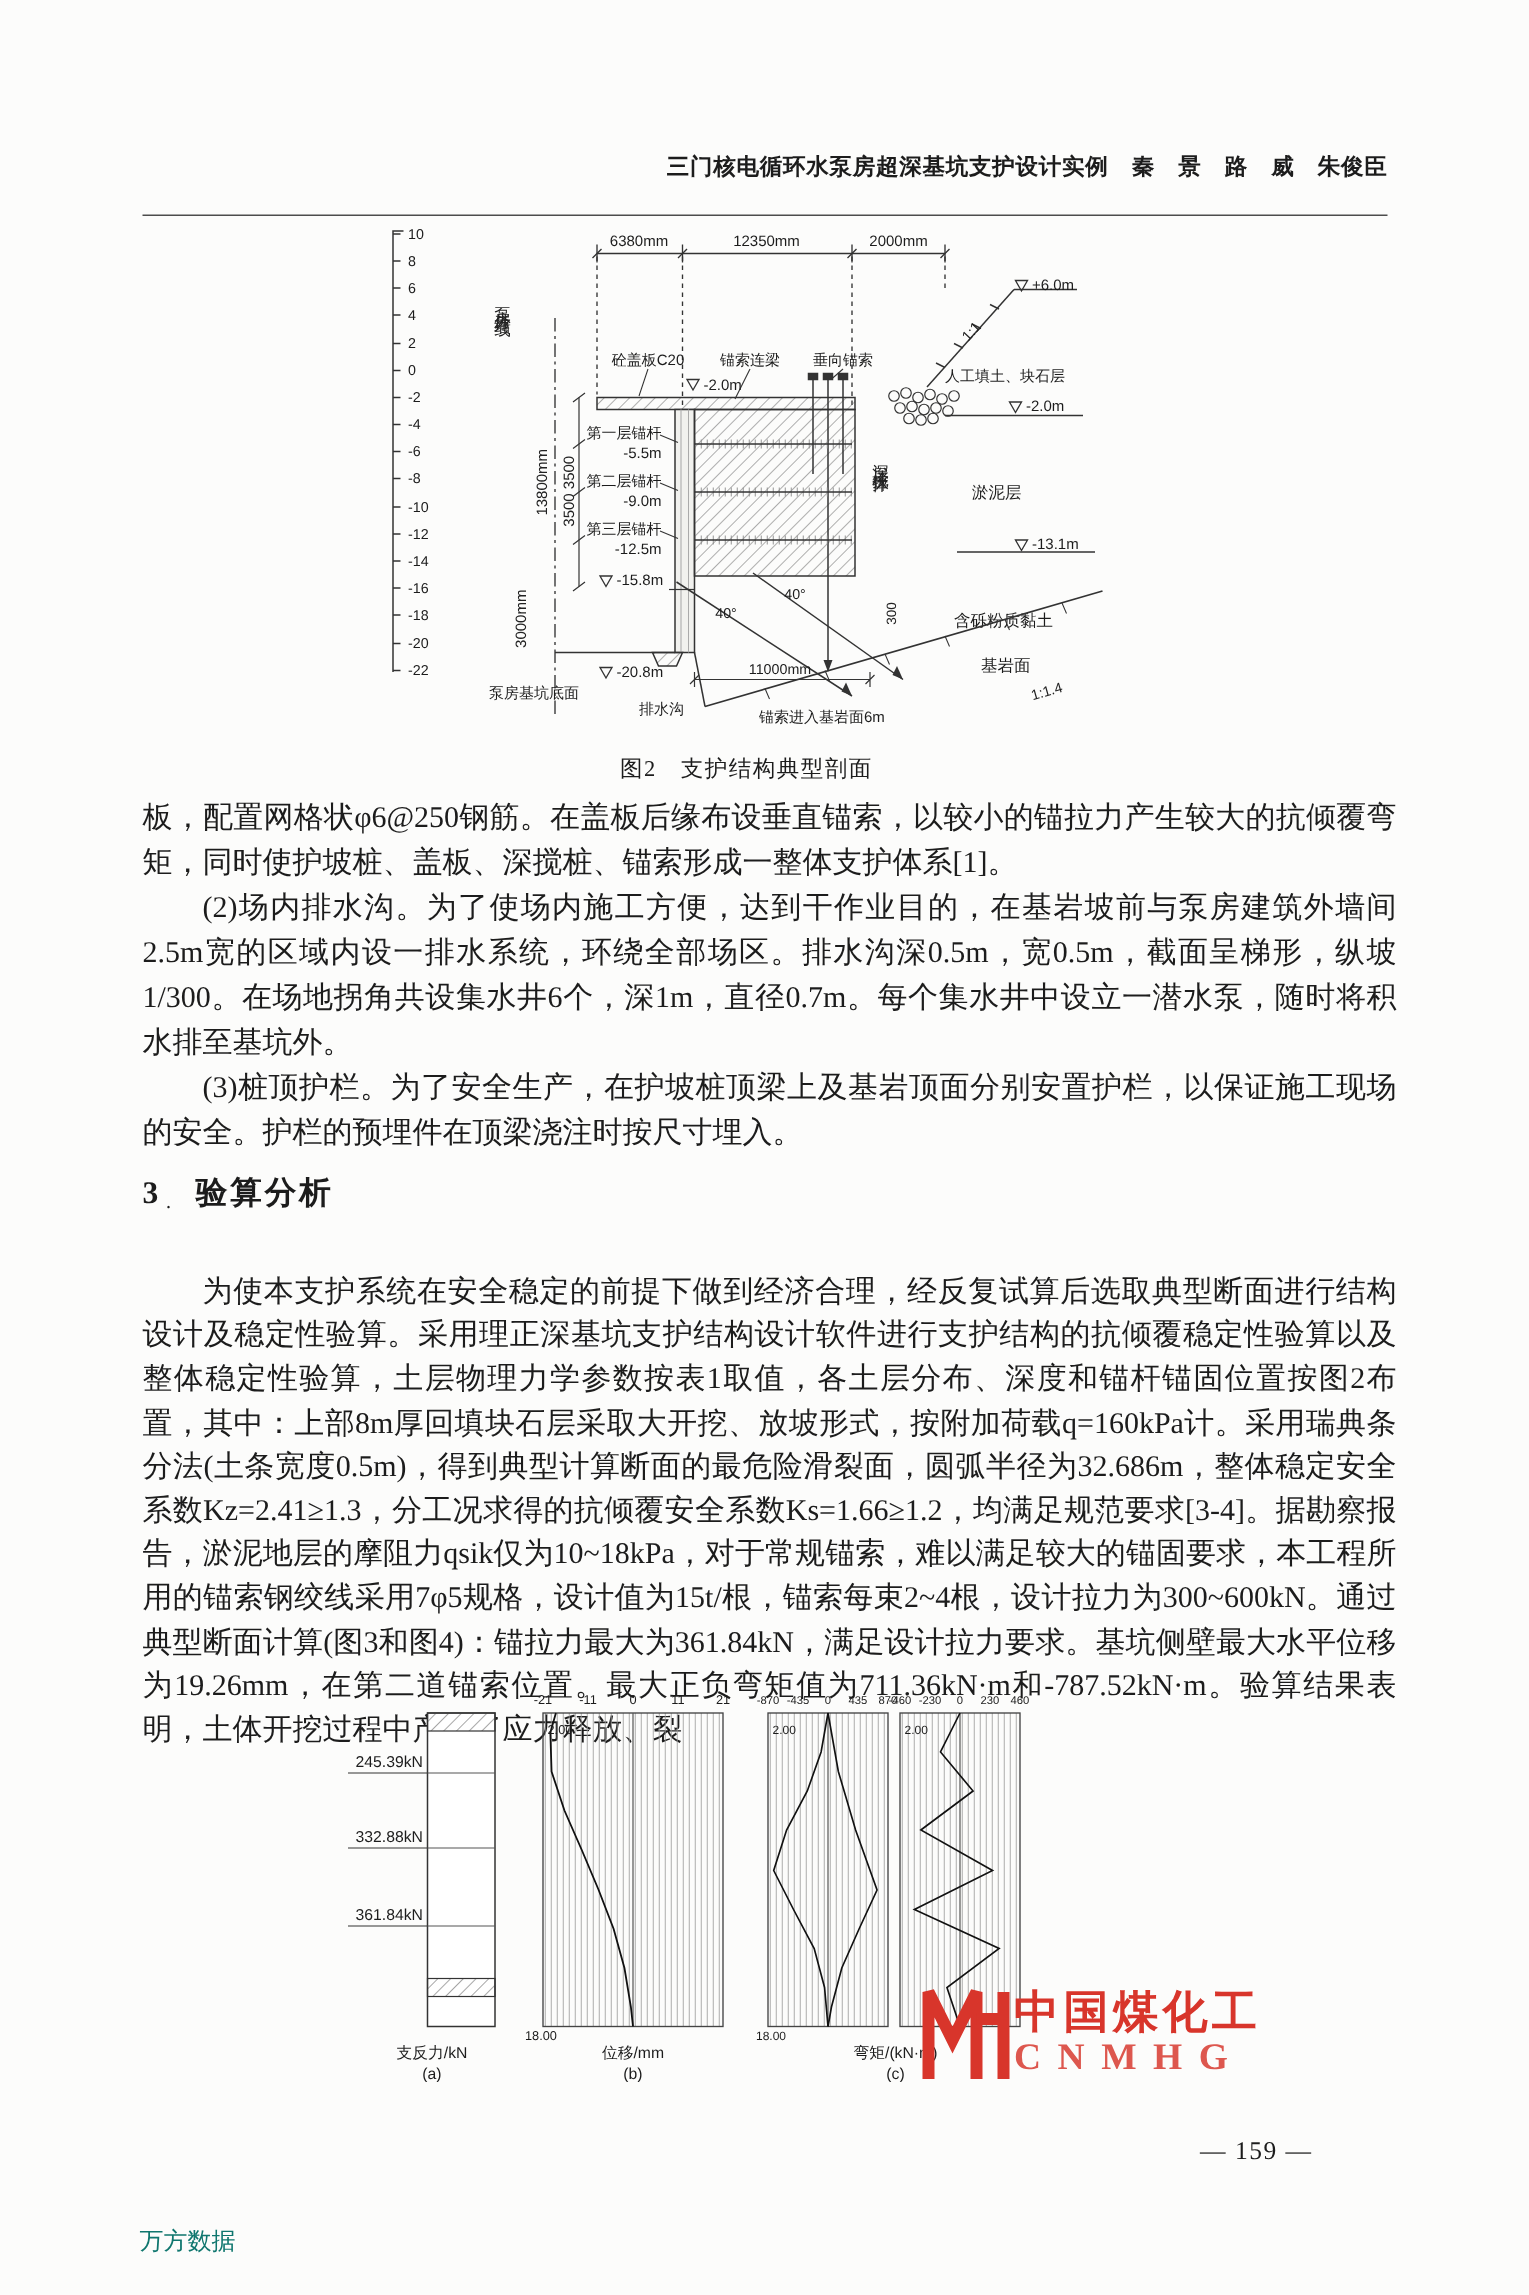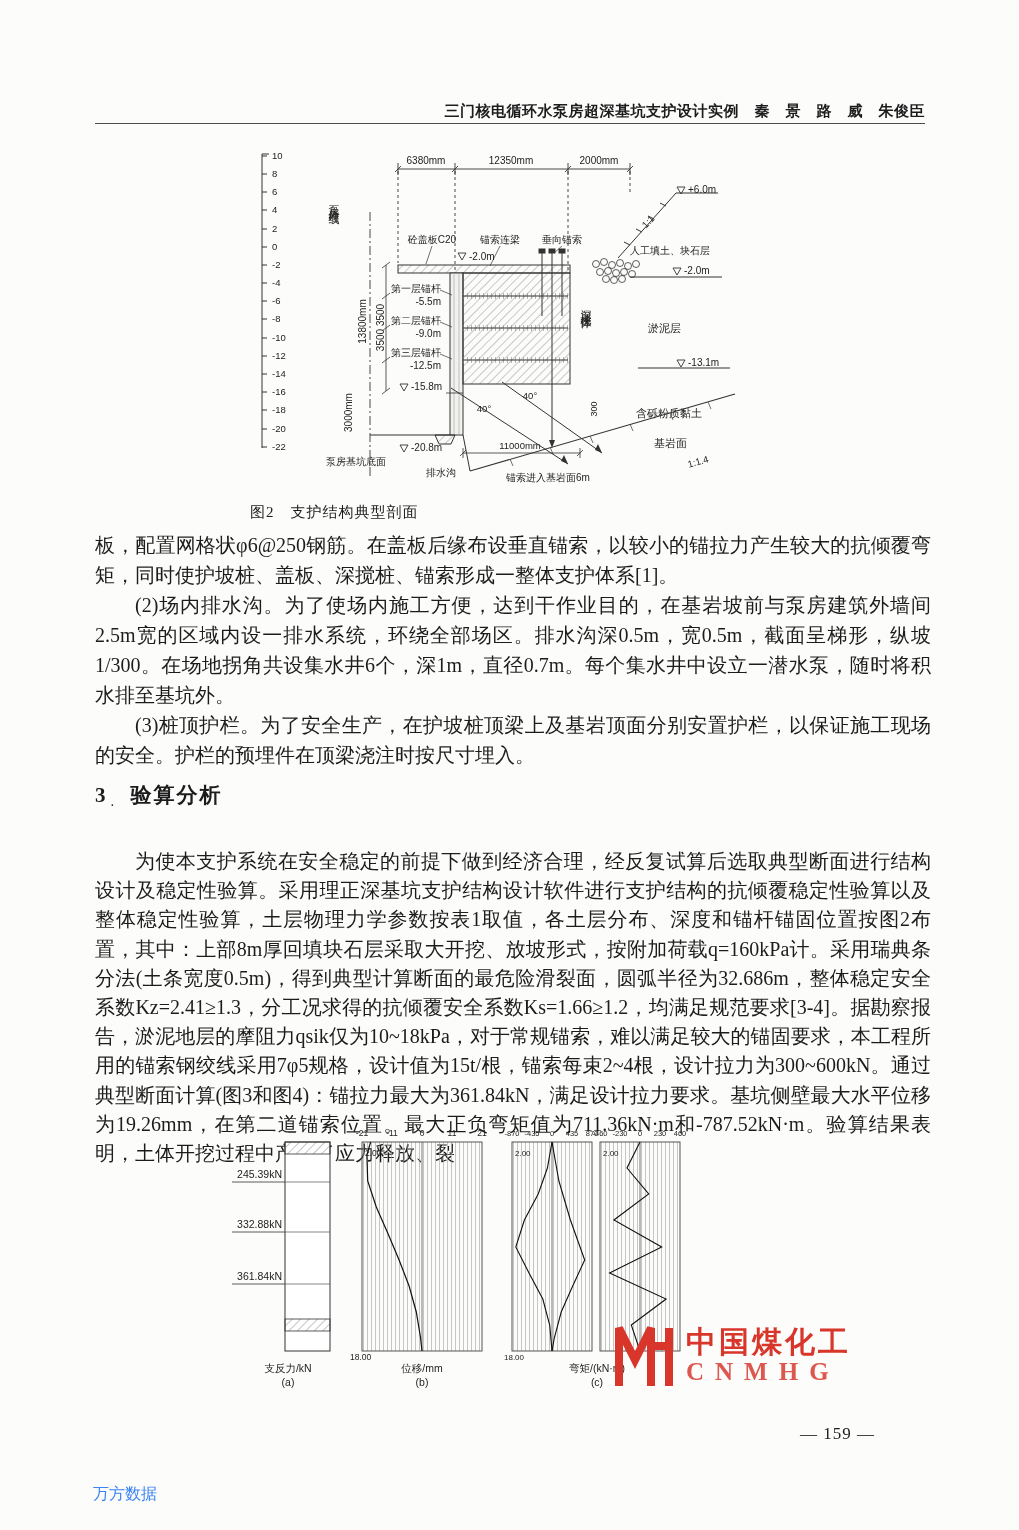--- a/index.html
+++ b/index.html
@@ -1,45 +1,45 @@
 <!DOCTYPE html>
 <html><head>
 <meta charset="utf-8">
 <style>
   *{box-sizing:border-box}
   html,body{margin:0;padding:0}
   body{width:1019px;height:1530px;background:#fcfcfb;position:relative;overflow:hidden;
        font-family:"Liberation Serif","DejaVu Serif",serif;color:#1c1c1c}
   .abs{position:absolute}
   .header{top:102px;left:95px;width:830px;text-align:right;font-size:15px;font-weight:600;
-          letter-spacing:.5px;padding-bottom:2px;border-bottom:1.6px solid #4c4c4c}
+          letter-spacing:.5px;padding-bottom:22px;border-bottom:1.6px solid #4c4c4c}
   figure{margin:0}
   .fig2{top:146px;left:250px;width:495px}
   .fig2 svg{display:block}
   .vtext{position:absolute;writing-mode:vertical-rl;text-orientation:upright;font-size:11px;
          line-height:1;letter-spacing:2px;color:#222;font-family:"Liberation Sans",sans-serif}
   .rtext{position:absolute;font-size:10px;text-align:center;color:#222;
          font-family:"Liberation Sans",sans-serif;transform-origin:center}
-  .figcap{font-size:15px;margin-top:5px;letter-spacing:1px}
+  .figcap{text-align:center;font-size:15px;margin-top:5px;letter-spacing:1px}
   .bodytext{top:530px;left:95px;width:836px;font-size:20px;line-height:30px;text-align:justify}
   .bodytext p{margin:0}
   .ind{text-indent:2em}
   .h3{top:764px;left:95px;font-size:21px;font-weight:700;letter-spacing:2px}
   .dot{top:798px;left:110px;font-size:14px}
   .sec{top:827px;left:95px;width:836px;font-size:20px;line-height:29.2px;text-align:justify;text-indent:2em}
   .fig3{top:1126px;left:230px;width:462px}
   .charts{display:flex;gap:8px;align-items:flex-start}
   svg text{font-family:"Liberation Sans","DejaVu Sans",sans-serif;fill:#1c1c1c}
-  .wm{top:1318px;left:612px;display:flex;gap:10px;align-items:center;z-index:5}
+  .wm{top:1318px;left:612px;display:flex;align-items:center;z-index:5}
   .wm-cn{font-size:30px;font-weight:700;color:#d8352b;letter-spacing:3px;line-height:1.1;
          font-family:"Liberation Sans",sans-serif}
   .wm-en{font-size:25px;font-weight:600;color:#dd574e;letter-spacing:11px;
          font-family:Liberation Serif, serif}
   .pageno{top:1424px;left:800px;width:130px;font-size:17px;letter-spacing:1px}
-  .footer{top:1484px;left:93px;font-size:16px;color:#3b82f6}
+  .footer{top:1484px;left:93px;font-size:16px;color:#0f766e}
 </style>
 </head>
 <body>
 
 <div class="abs header">
   <span>三门核电循环水泵房超深基坑支护设计实例　秦　景　路　威　朱俊臣</span>
 </div>
 
 <figure class="abs fig2" style="position:absolute">
   <svg width="495" height="352" viewBox="0 0 495 352">

